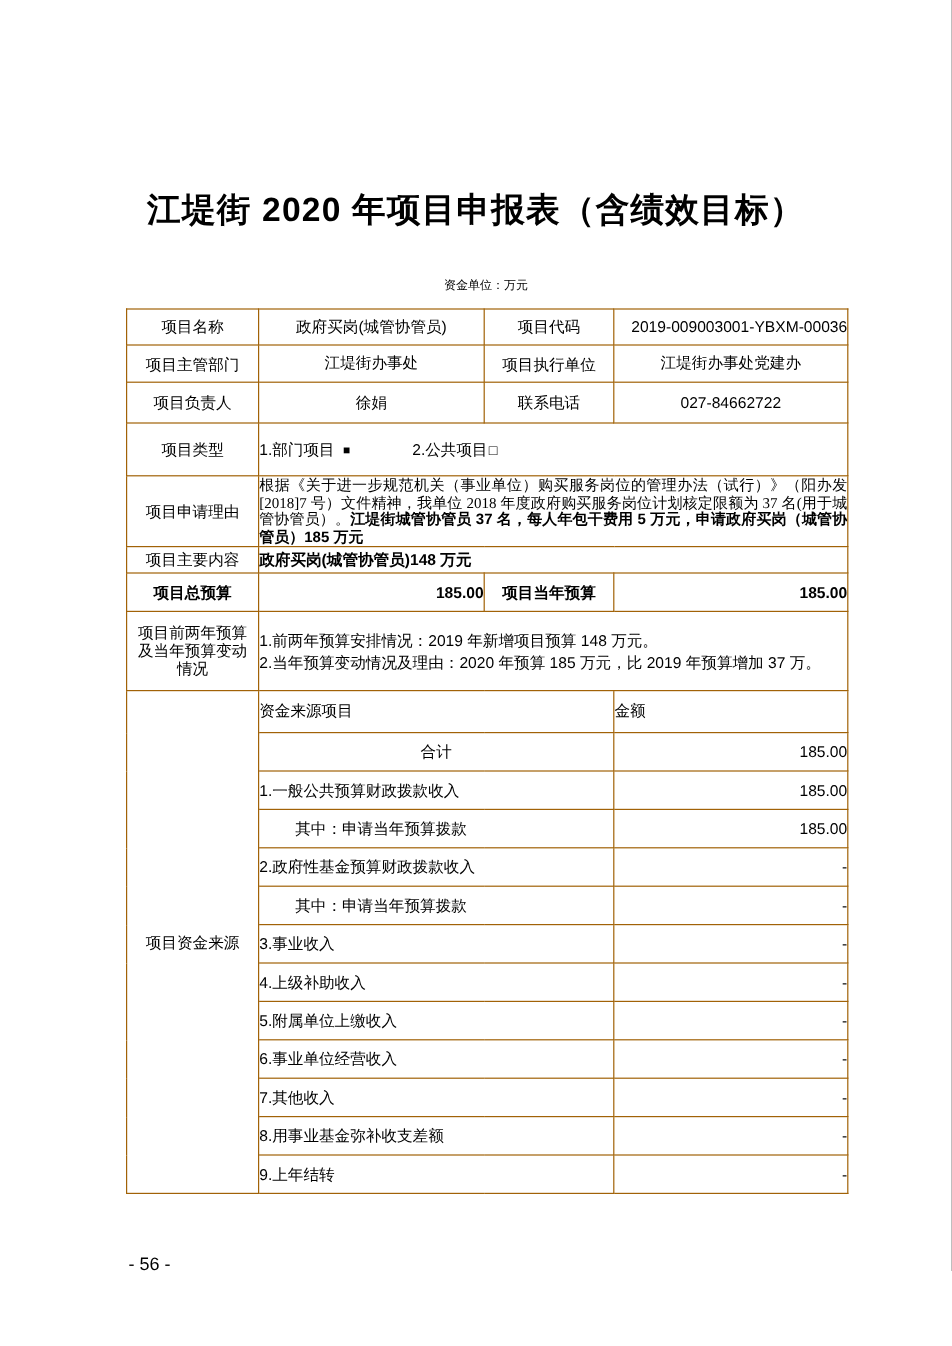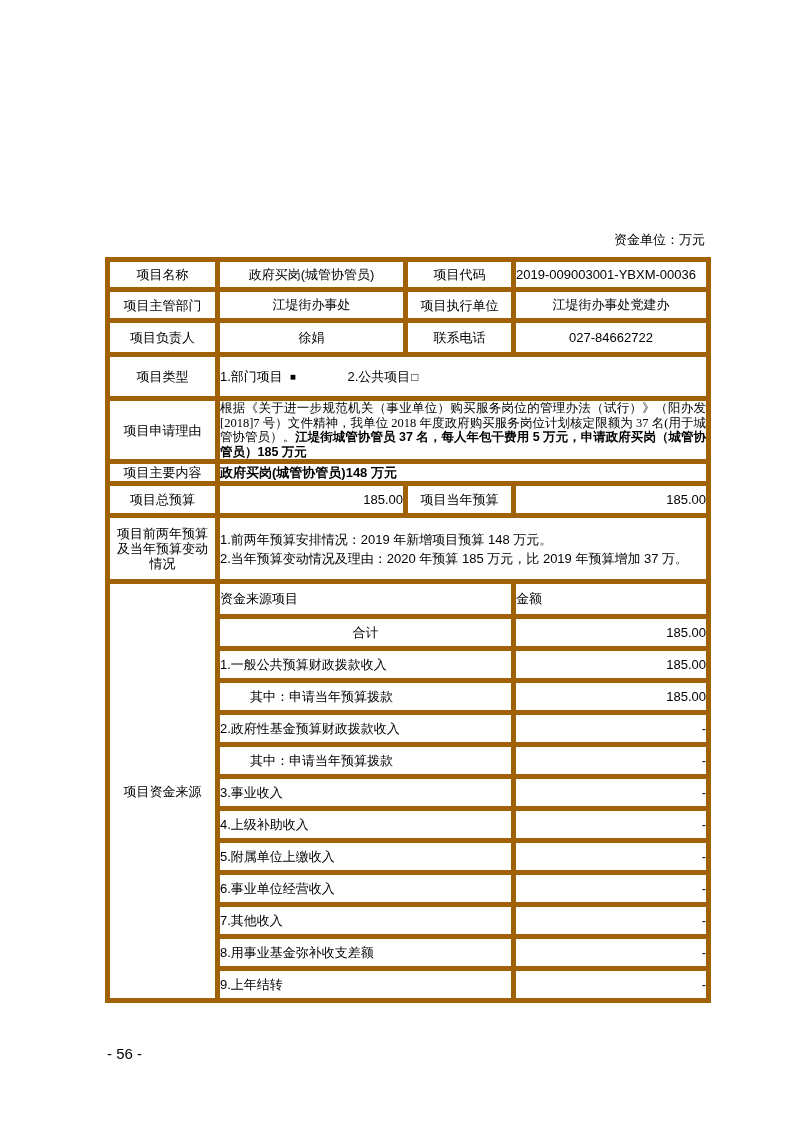--- a/index.html
+++ b/index.html
@@ -16,45 +16,45 @@
     top:156px;left:0;width:793px;
     margin:0;
     text-align:center;
     font-size:28px;
     font-weight:bold;
     letter-spacing:1px;
   }
   .unit-note{
     position:absolute;
     top:231px;left:105px;width:600px;
-    text-align:right;
-    font-size:13px;
+    text-align:center;
+    font-size:10px;
   }
   table.form-table{
     position:absolute;
     top:257px;left:105px;
     width:601px;
     border-collapse:collapse;
     table-layout:fixed;
     font-size:13px;
   }
   .form-table td{
-    border:5px solid #a16207;
+    border:1px solid #a16207;
     padding:0;
     vertical-align:middle;
     overflow:hidden;
   }
   .lab{
     text-align:center;
     line-height:15px;
   }
   .prewrap{white-space:pre-line;}
   .val{text-align:center;}
   .code-cell{
-    text-align:left;
+    text-align:right;
     word-break:break-all;
     line-height:15px;
     padding:1px 4px;
   }
   .r-info1{height:30px;}
   .r-info2{height:31px;}
   .r-info3{height:34px;}
   .r-type{height:44px;}
   .type-cell{padding-left:13px;}
   .type-opt .mark{display:inline-block;}
@@ -66,21 +66,21 @@
     padding:1px 3px;
     font-size:12.5px;
     line-height:14.5px;
     text-align:justify;
     vertical-align:top;
   }
   .serif{font-family:"Liberation Serif","DejaVu Serif",serif;}
   .boldtext{font-weight:bold;}
   .r-main{height:22px;}
   .main-cell{padding-left:4px;line-height:14px;}
-  .r-budget{height:32px;}
+  .r-budget{height:32px;font-weight:bold;}
   .num2{text-align:right;padding-right:9px;}
   .num4{text-align:right;padding-right:18px;}
   .r-history{height:66px;}
   .hist-cell{
     padding-left:13px;
     line-height:19px;
   }
   .r-fund-header{height:35px;}
   .fund-head{text-align:left;}
   .r-fund{height:32px;margin-top:38px;}
@@ -92,20 +92,21 @@
     position:absolute;
     top:1045px;left:107px;
     font-size:15px;
   }
 </style>
 </head>
 <body>
 
 <div class="page">
 
+  <h1 class="title">江堤街 2020 年项目申报表（含绩效目标）</h1>
 
   <div class="unit-note">资金单位：万元</div>
 
   <table class="form-table">
     <colgroup>
       <col style="width:110px">
       <col style="width:188px">
       <col style="width:108px">
       <col style="width:195px">
     </colgroup>

